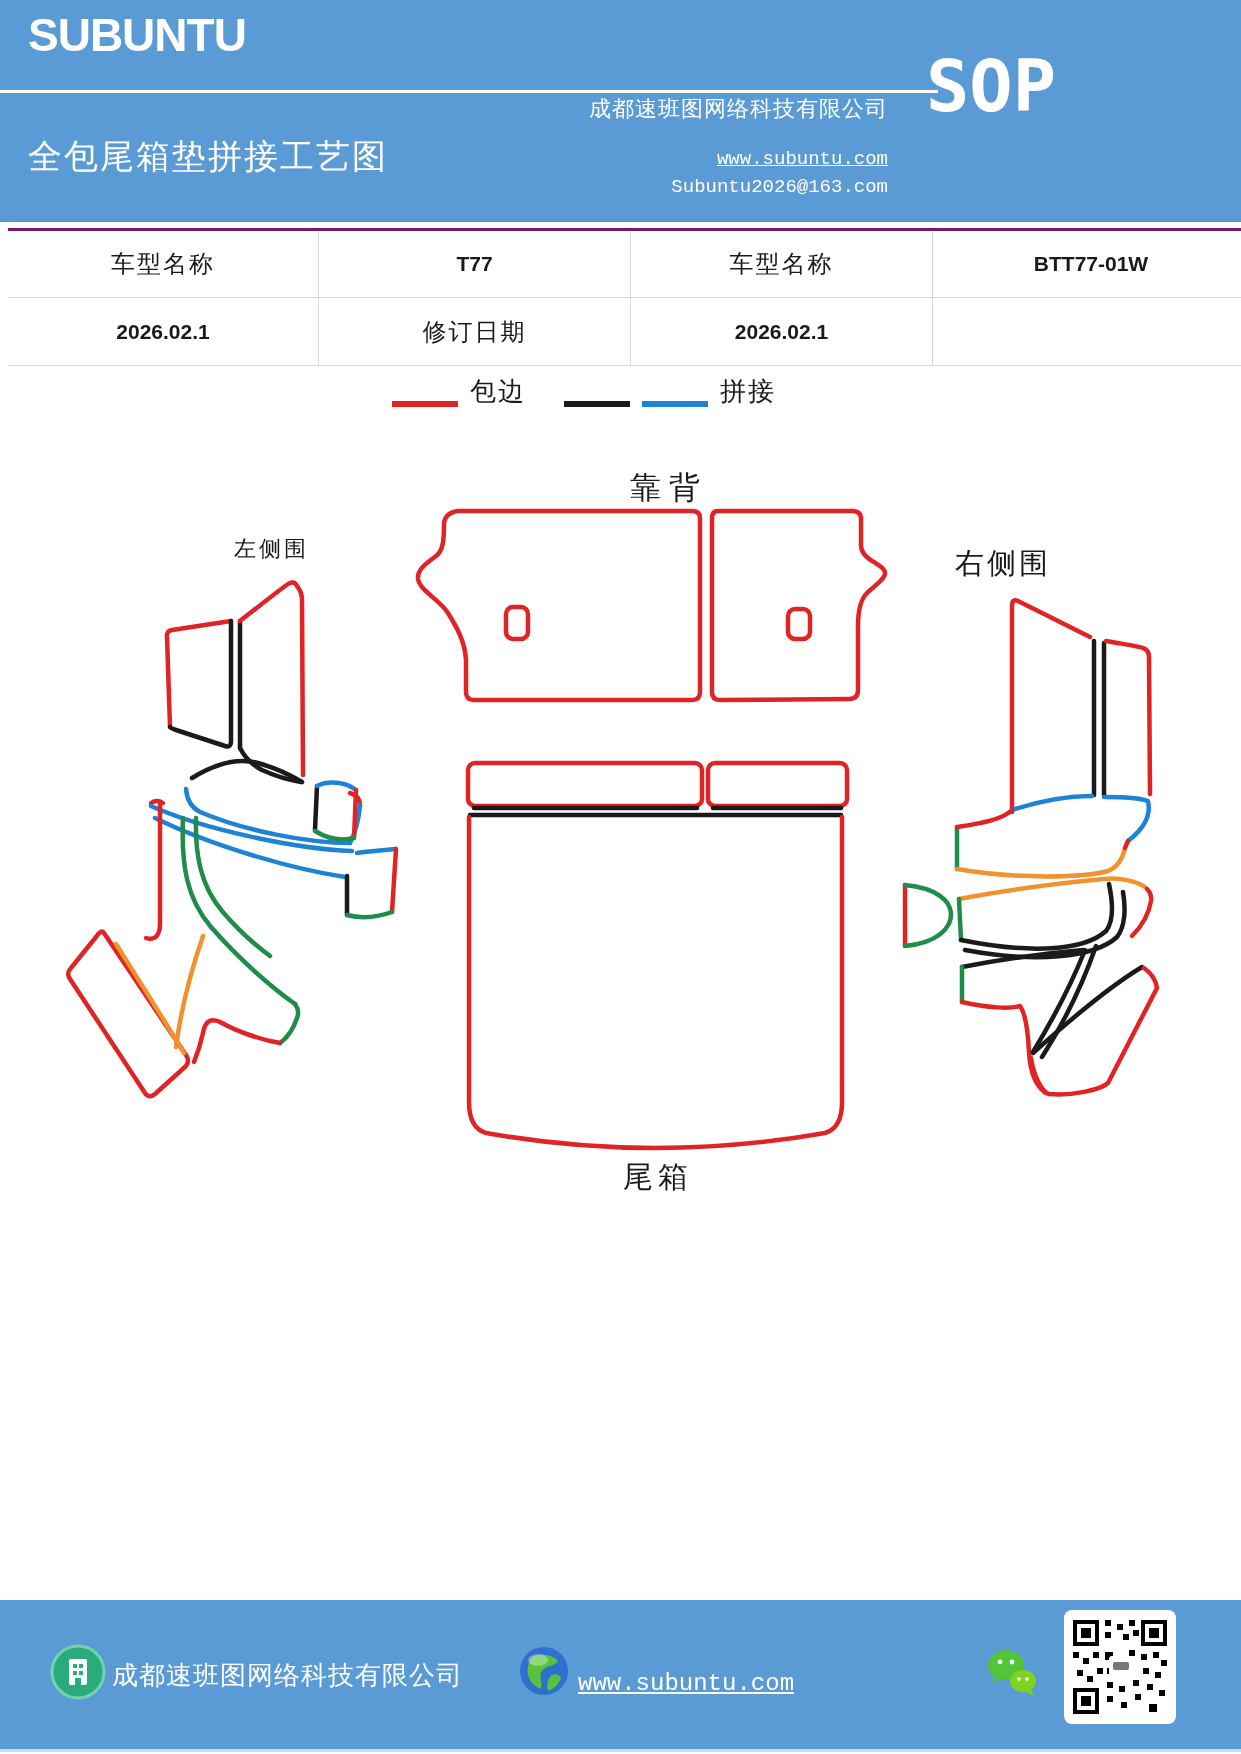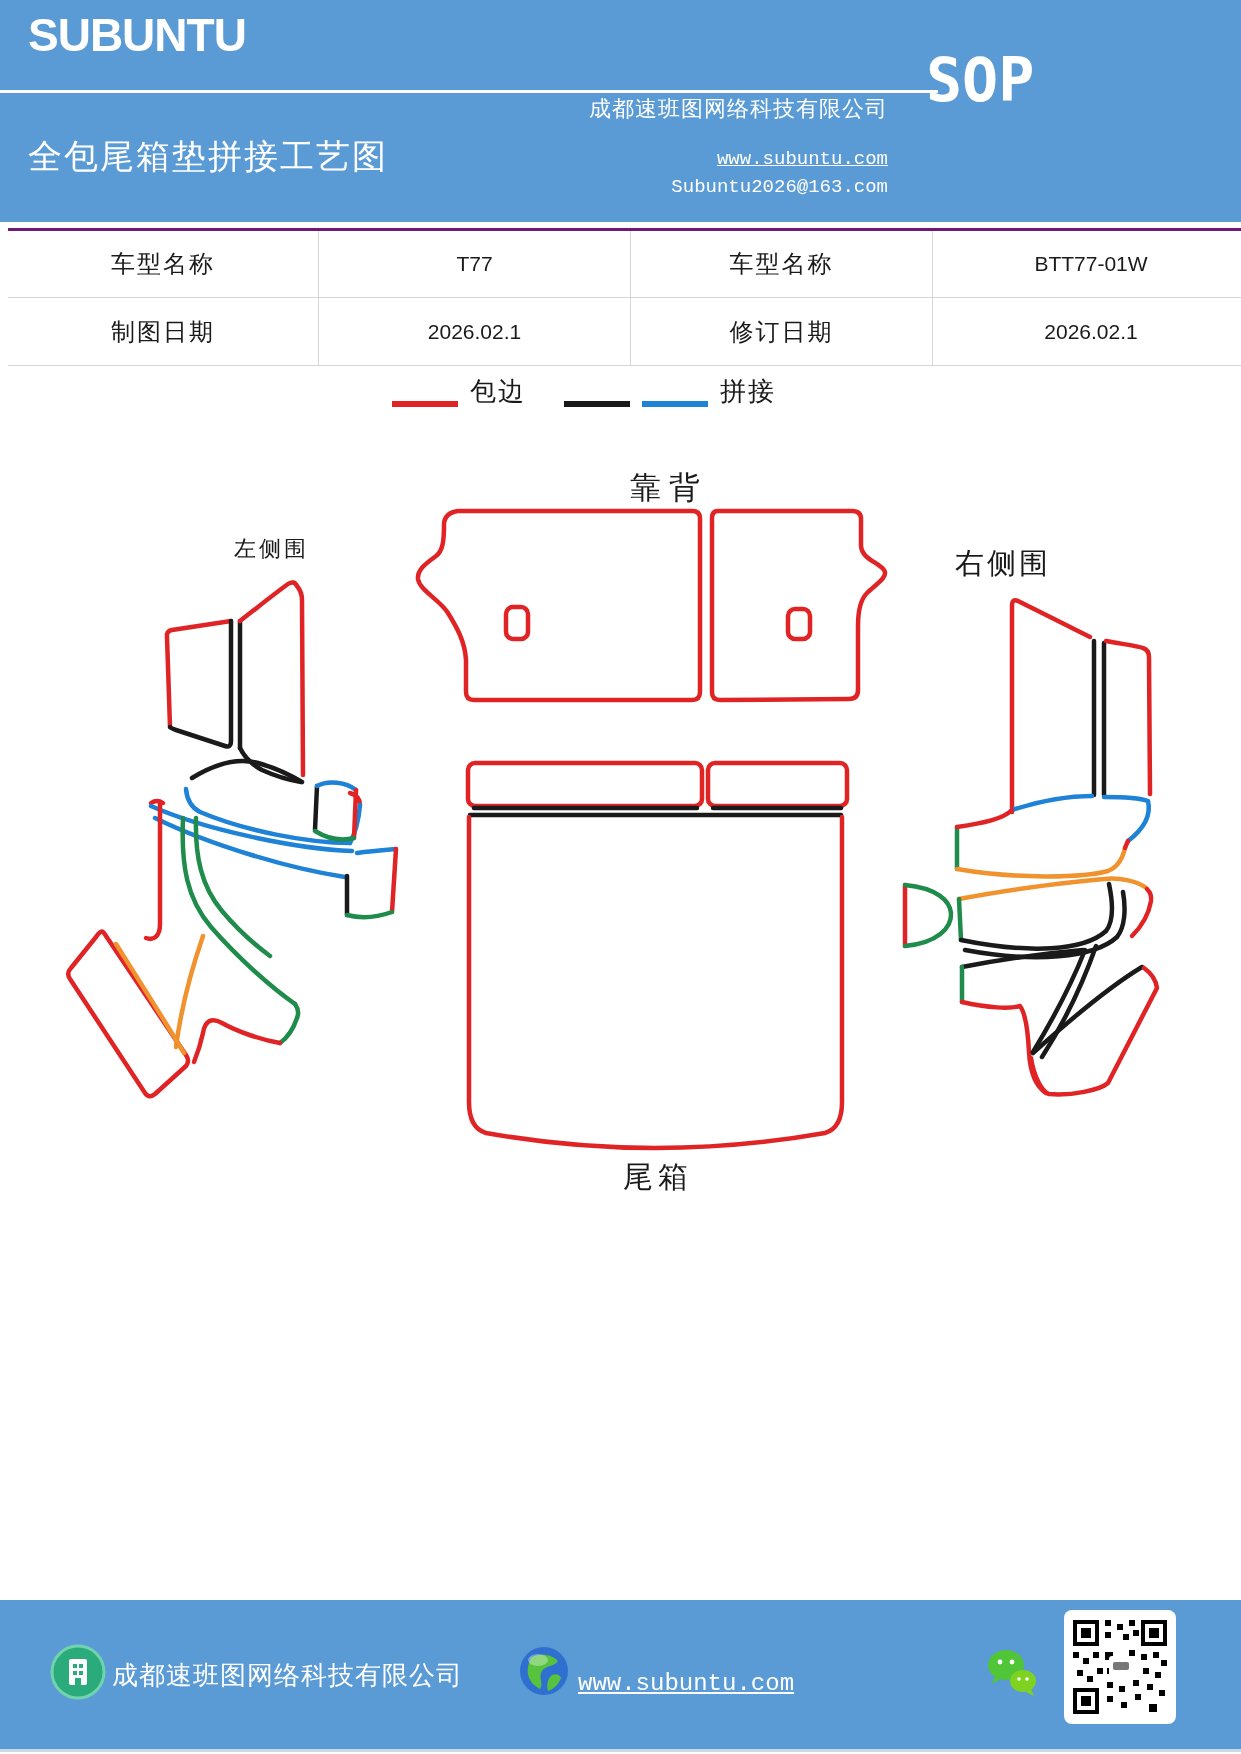--- a/index.html
+++ b/index.html
@@ -13,33 +13,33 @@
         letter-spacing:-1px;font-family:"Liberation Sans",sans-serif;}
   .hline{left:0;top:90px;width:938px;height:3px;background:#fff;}
   .doc-title{left:28px;top:134px;font-size:34px;color:#fff;
              font-family:"Liberation Serif",serif;letter-spacing:2px;}
   .hdr-company{left:540px;top:94px;width:348px;text-align:right;font-size:22px;
                color:#fff;font-family:"Liberation Serif",serif;letter-spacing:1px;}
   .hdr-web{left:540px;top:148px;width:348px;text-align:right;font-size:19px;color:#fff;
            font-family:"Liberation Mono",monospace;text-decoration:underline;cursor:pointer;}
   .hdr-mail{left:540px;top:176px;width:348px;text-align:right;font-size:19px;color:#fff;
             font-family:"Liberation Mono",monospace;}
-  .sop{left:926px;top:50px;font-size:60px;font-weight:bold;color:#fff;line-height:1;
+  .sop{left:926px;top:50px;font-size:72px;font-weight:bold;color:#fff;line-height:1;
        font-family:"DejaVu Sans Mono",monospace;letter-spacing:0px;}
 
   
   .info-table{left:8px;top:228px;width:1241px;height:134px;display:grid;
               grid-template-columns:311px 312px 302px 316px;grid-template-rows:67px 67px;
               border-top:3px solid #701a75;border-bottom:1px solid #d6d6d6;}
   .cell{border-right:1px solid #d6d6d6;border-bottom:1px solid #d6d6d6;
         display:flex;align-items:center;justify-content:center;color:#1a1a1a;}
   .cell:nth-child(4n){border-right:none;}
   .cell:nth-child(n+5){border-bottom:none;}
   .cell.lbl{font-size:24px;font-family:"Liberation Serif",serif;letter-spacing:2px;}
-  .cell.val{font-size:21px;font-weight:400;}
+  .cell.val{font-size:21px;font-weight:700;}
 
   
   .legend{left:392px;top:377px;height:32px;display:flex;align-items:flex-end;}
   .legend .lab{font-size:26px;color:#1a1a1a;font-family:"Liberation Serif",serif;
                letter-spacing:2px;margin:0 14px 0 12px;}
   .sw{display:block;}
 
   
   .dlabel{color:#1a1a1a;font-family:"Liberation Serif",serif;font-weight:500;}
   .lab-back {left:630px;top:467px;font-size:31px;letter-spacing:8px;}
@@ -73,21 +73,20 @@
 <div class="abs hdr-company">成都速班图网络科技有限公司</div>
 <div class="abs hdr-web">www.subuntu.com</div>
 <div class="abs hdr-mail">Subuntu2026@163.com</div>
 <div class="abs sop">SOP</div>
 
 <div class="abs info-table">
   <div class="cell lbl">车型名称</div>
   <div class="cell val">T77</div>
   <div class="cell lbl">车型名称</div>
   <div class="cell val">BTT77-01W</div>
-  <div class="cell lbl">制图日期</div>
   <div class="cell val">2026.02.1</div>
   <div class="cell lbl">修订日期</div>
   <div class="cell val">2026.02.1</div>
 </div>
 
 <div class="abs legend">
   <svg class="sw" width="66" height="10">
     <rect x="0" y="2" width="66" height="6" fill="#E02425"></rect>
   </svg>
   <span class="lab">包边</span>

